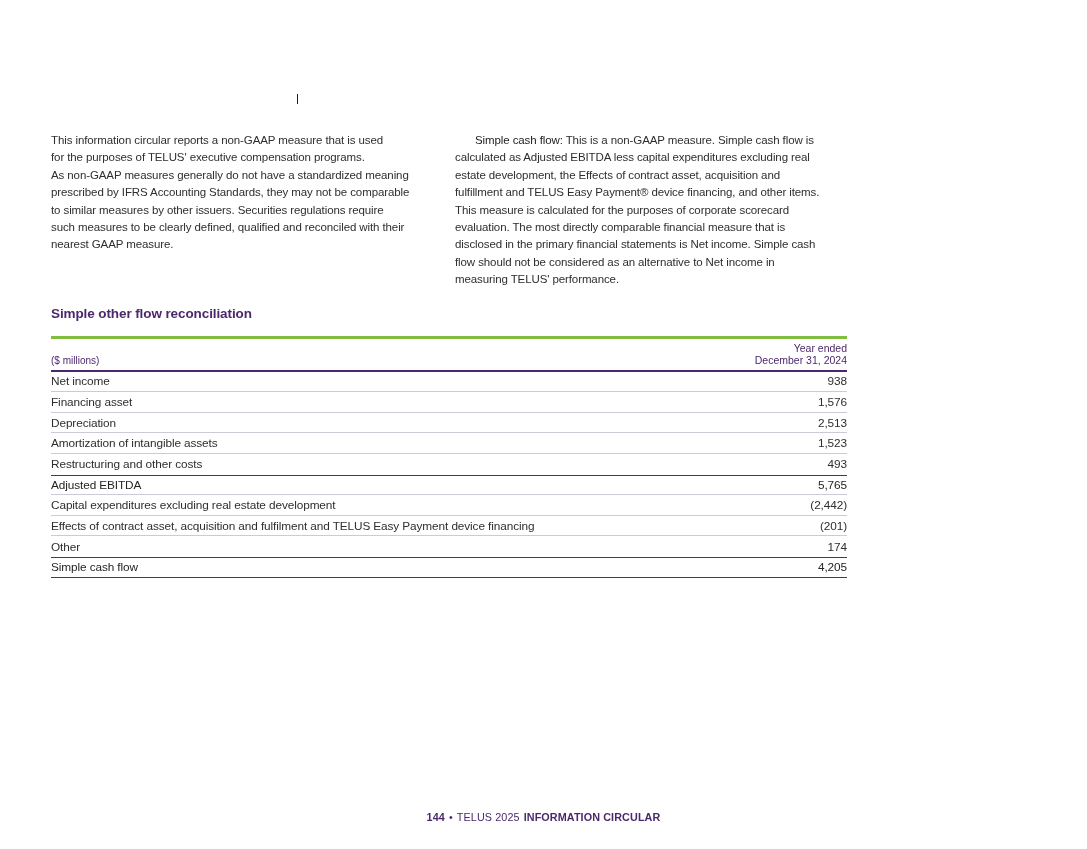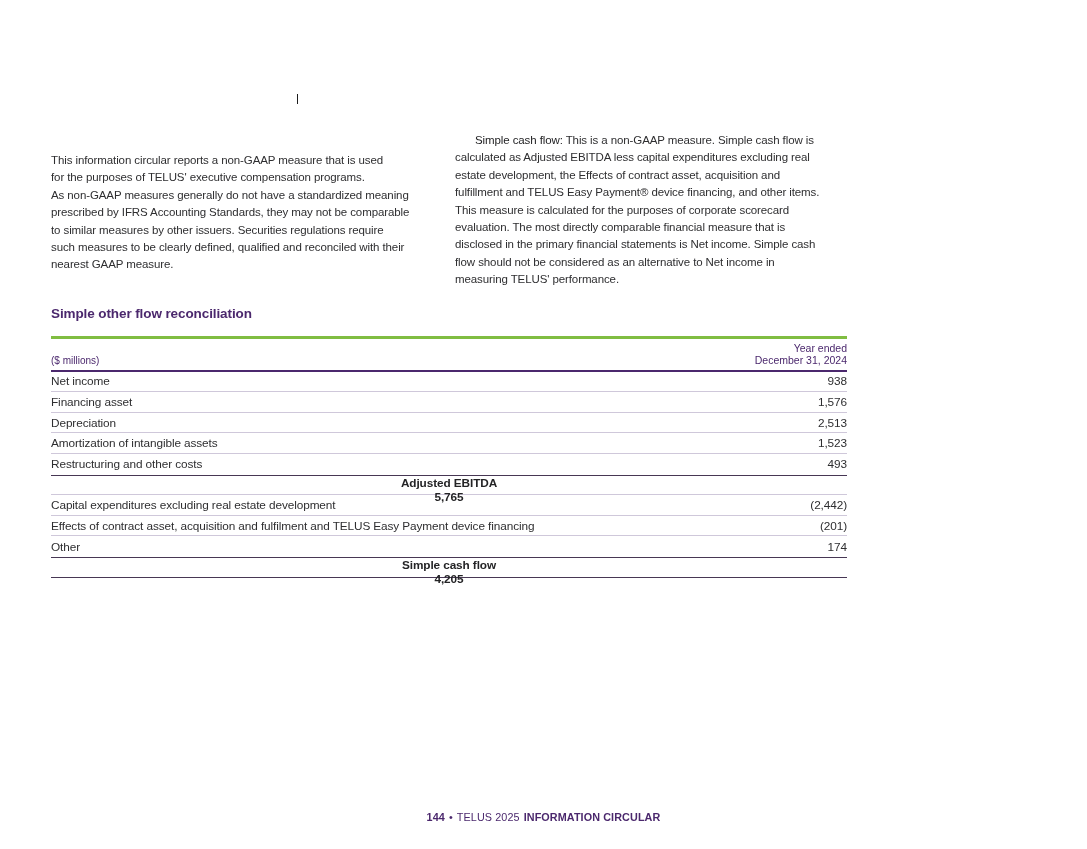--- a/index.html
+++ b/index.html
@@ -56,21 +56,21 @@
     width: 796px;
   }
   .intro { display: flex; justify-content: space-between; }
   .intro p {
     font-size: 11.5px;
     line-height: 17.4px;
     letter-spacing: -0.1px;
     color: var(--ink);
     white-space: pre-line;
   }
-  .intro .col-left  { width: 404px; margin-top: 20px; }
+  .intro .col-left  { width: 404px; }
   .intro .col-right { width: 392px; text-indent: 20px; }
   .intro .col-right span { text-indent: 0; }
   .intro strong { font-weight: normal; color: #232325; }
 
   .section-heading {
     margin-top: 17px;
     font-size: 13.5px;
     font-weight: bold;
     letter-spacing: -0.1px;
     color: var(--purple);
@@ -105,24 +105,23 @@
     justify-content: space-between;
     align-items: center;
     height: 20.6px;
     font-size: 11.8px;
     letter-spacing: -0.1px;
     border-bottom: 1px solid var(--line-light);
   }
   .t-row .cell-label { text-align: left; }
   .t-row .cell-value { text-align: right; }
   .t-row.total {
-    font-weight: bold;
+    font-weight: normal;
     color: #242426;
     border-top: 1.5px solid var(--line-dark);
-    flex-direction: column;
   }
   .t-row.pre-total { border-bottom: none; }
   .t-row.grand { border-bottom: 1.5px solid var(--line-dark); }
 
   
   .footer {
     position: absolute;
     left: 0;
     top: 811px;
     width: 1087px;

